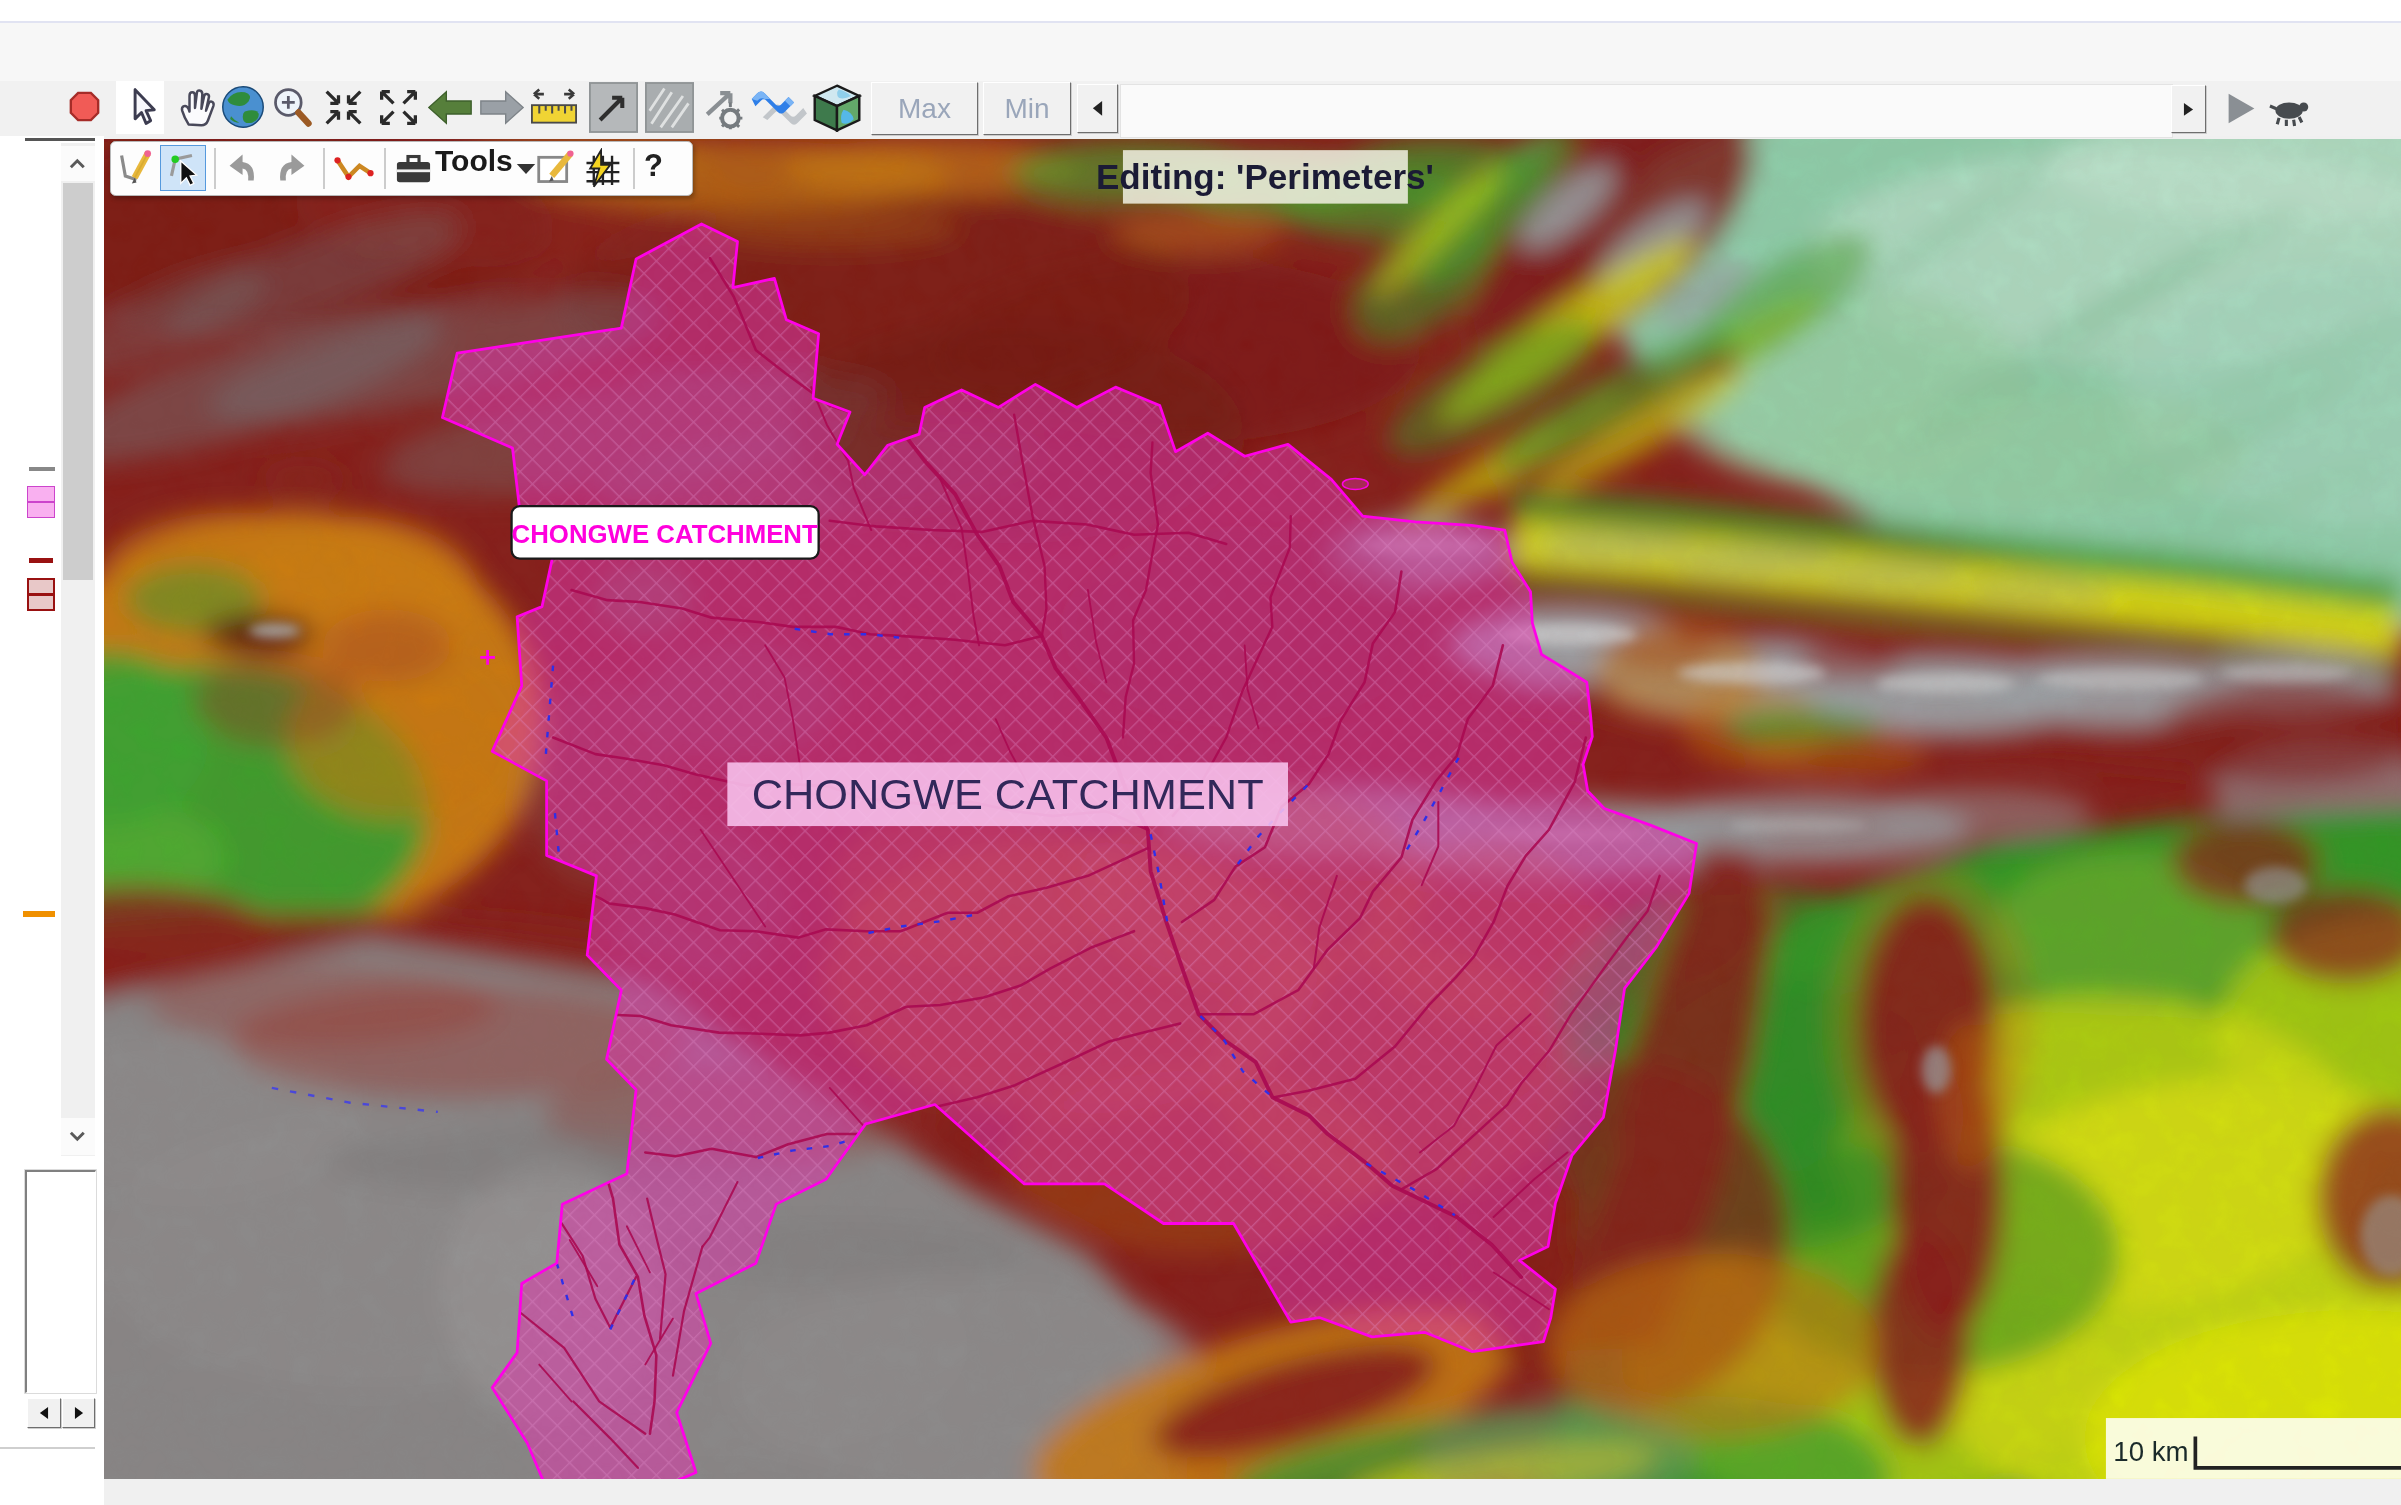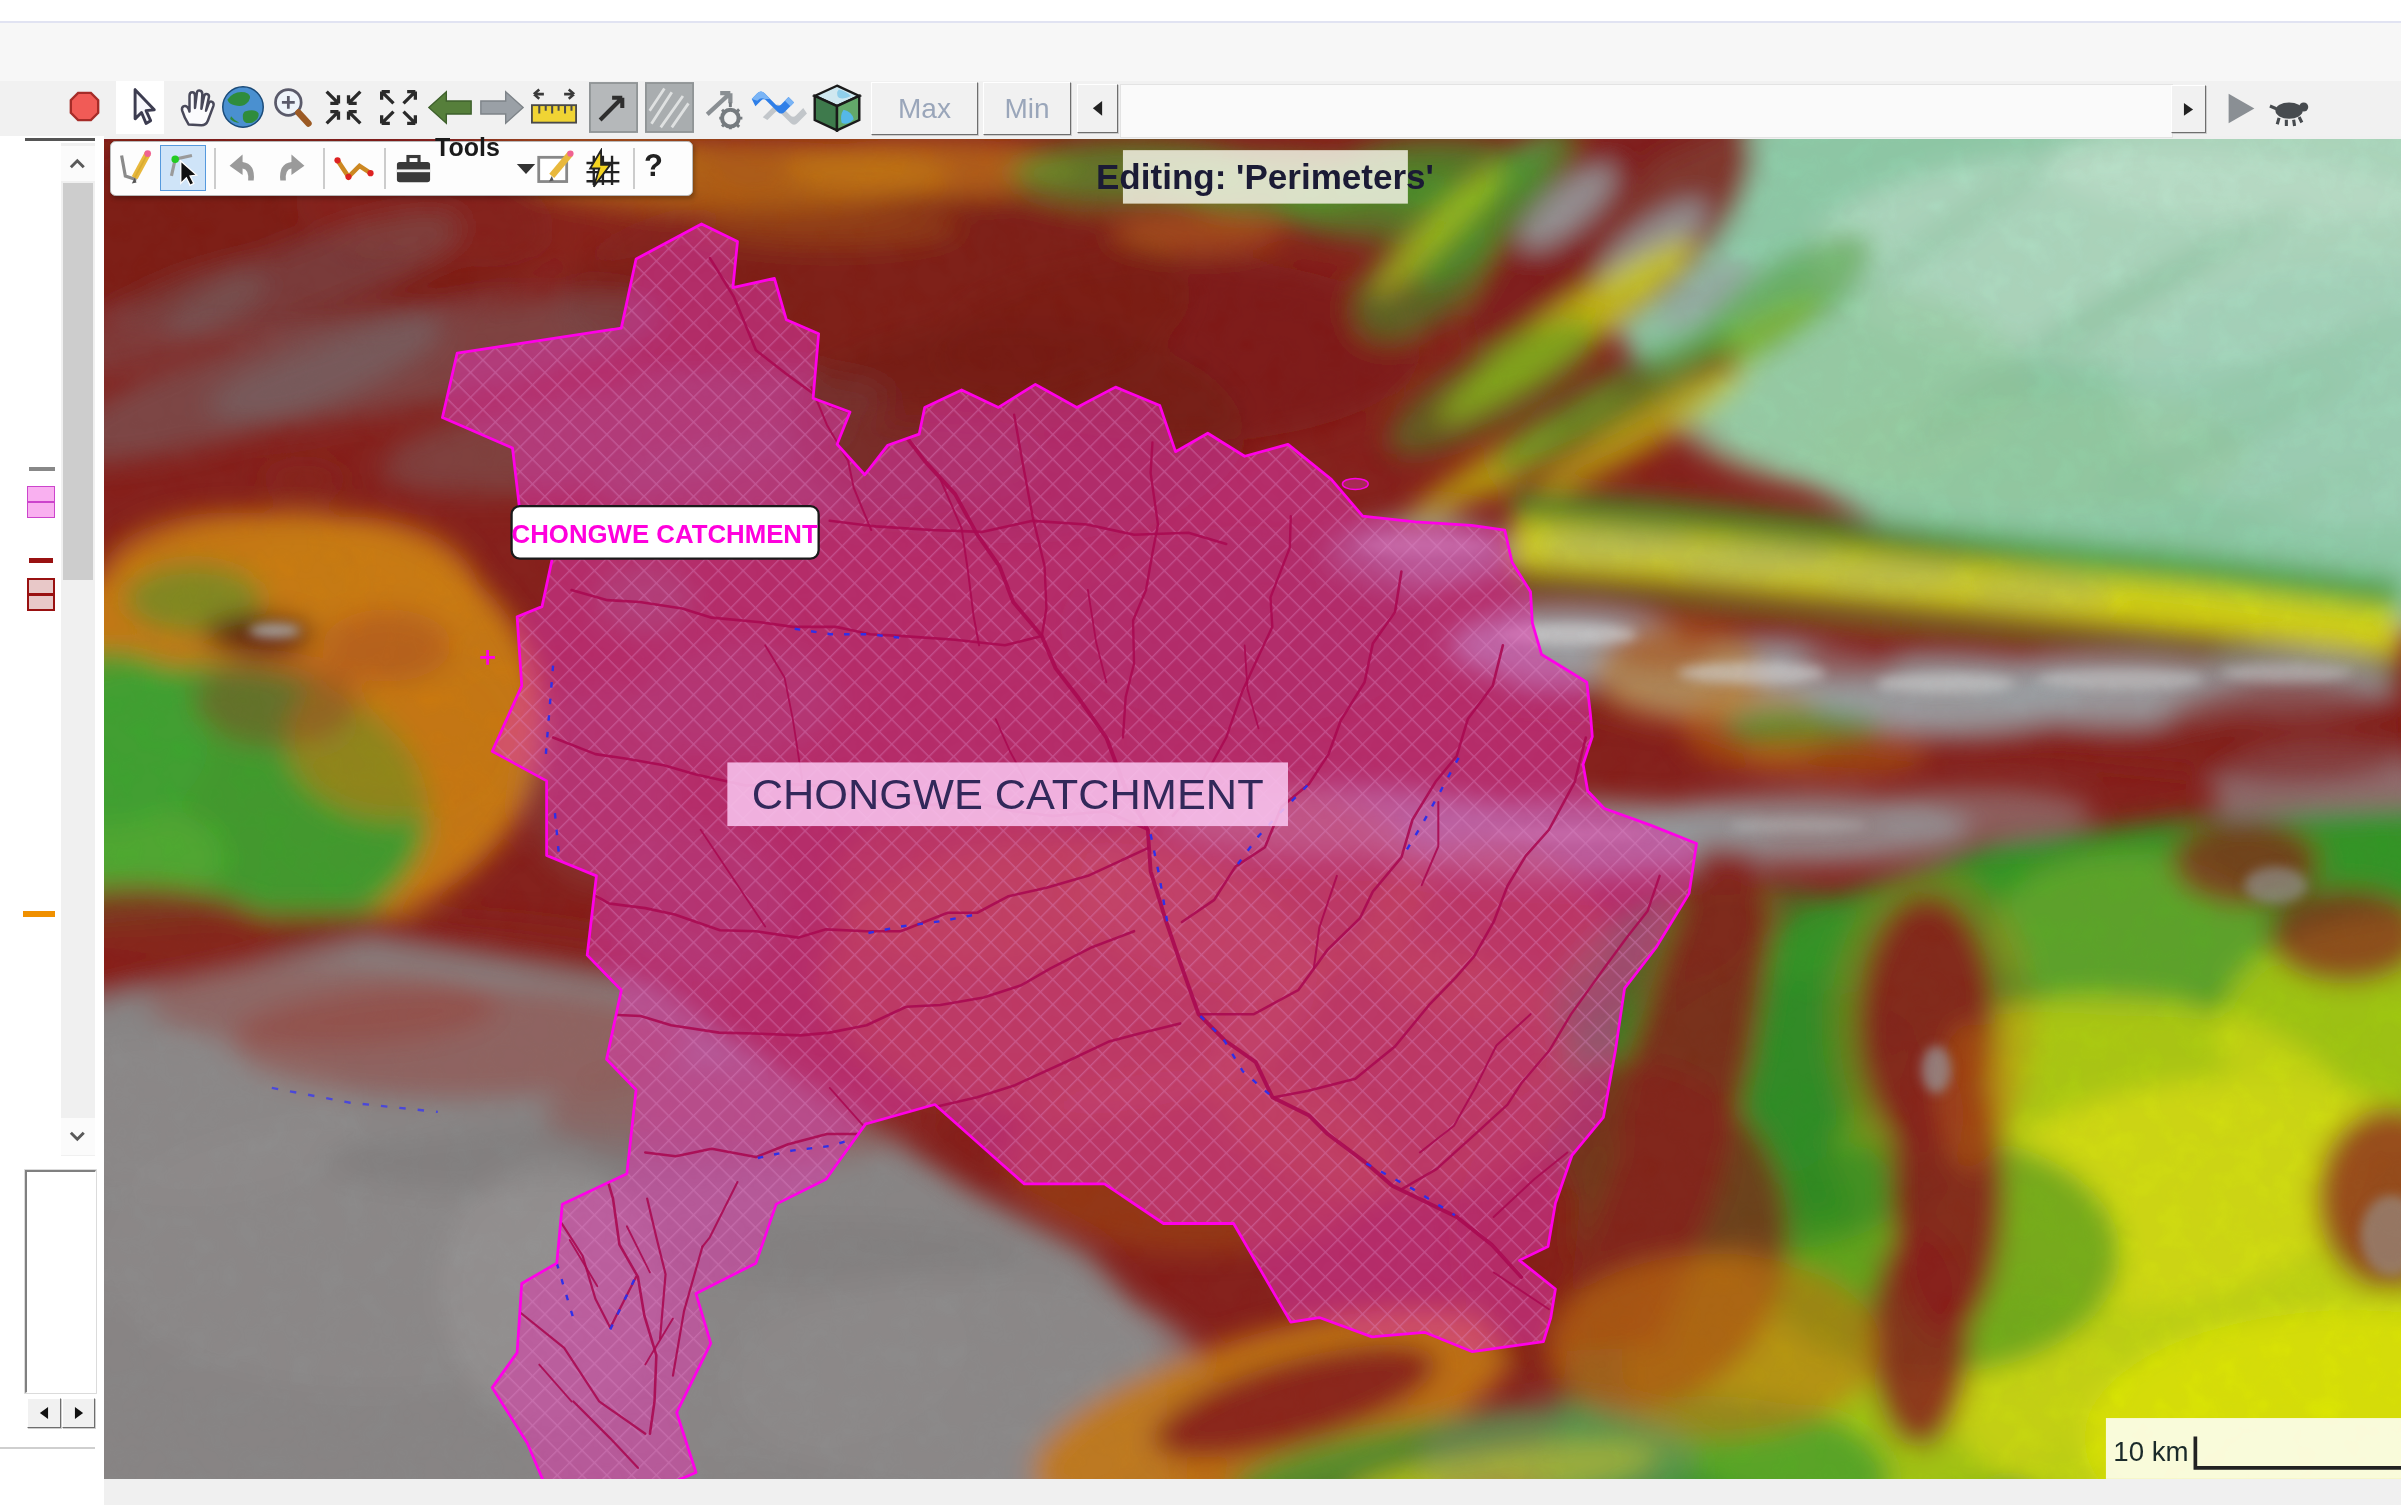--- a/index.html
+++ b/index.html
@@ -298,21 +298,21 @@
     <circle cx="6" cy="10" r="3.4" fill="#dd2222"></circle>
     <circle cx="18" cy="28" r="3.4" fill="#dd2222"></circle>
     <circle cx="42" cy="24" r="3.4" fill="#dd2222"></circle>
   </svg>
 <div style="position:absolute;left:384px;top:148px;width:1.8px;height:41px;background:#cccccc"></div>
 <svg style="position:absolute;left:395px;top:151px" width="37" height="35" viewBox="0 0 40 38">
     <rect x="2" y="12" width="36" height="22" rx="3" fill="#3a3a3a"></rect>
     <rect x="14" y="6" width="12" height="8" fill="none" stroke="#3a3a3a" stroke-width="3.4"></rect>
     <rect x="2" y="20" width="36" height="3" fill="#f2f2f2"></rect>
   </svg>
-<div style="position:absolute;left:435px;top:133px;width:101px;height:35px;font-family:'Liberation Sans',sans-serif;font-weight:bold;font-size:25px;color:#1a1a1a">Tools</div>
+<div style="position:absolute;left:435px;top:144px;width:101px;height:35px;font-family:'Liberation Sans',sans-serif;font-weight:bold;font-size:30px;color:#1a1a1a">Tools</div>
 <svg style="position:absolute;left:515px;top:162px" width="22" height="14.8" viewBox="0 0 24 16">
     <polygon points="2,2 22,2 12,13" fill="#333"></polygon>
   </svg>
 <svg style="position:absolute;left:535px;top:148px" width="41" height="41" viewBox="0 0 44 44">
     <rect x="4" y="10" width="30" height="26" fill="#fff" stroke="#888" stroke-width="3"></rect>
     <path d="M38 6 L18 30" stroke="#e8b83c" stroke-width="7"></path>
     <circle cx="38" cy="6" r="3.4" fill="#f06292"></circle>
     <path d="M18 30 l-3 6 5 -1 Z" fill="#555"></path>
   </svg>
 <svg style="position:absolute;left:581px;top:148px" width="42" height="41" viewBox="0 0 46 44">

